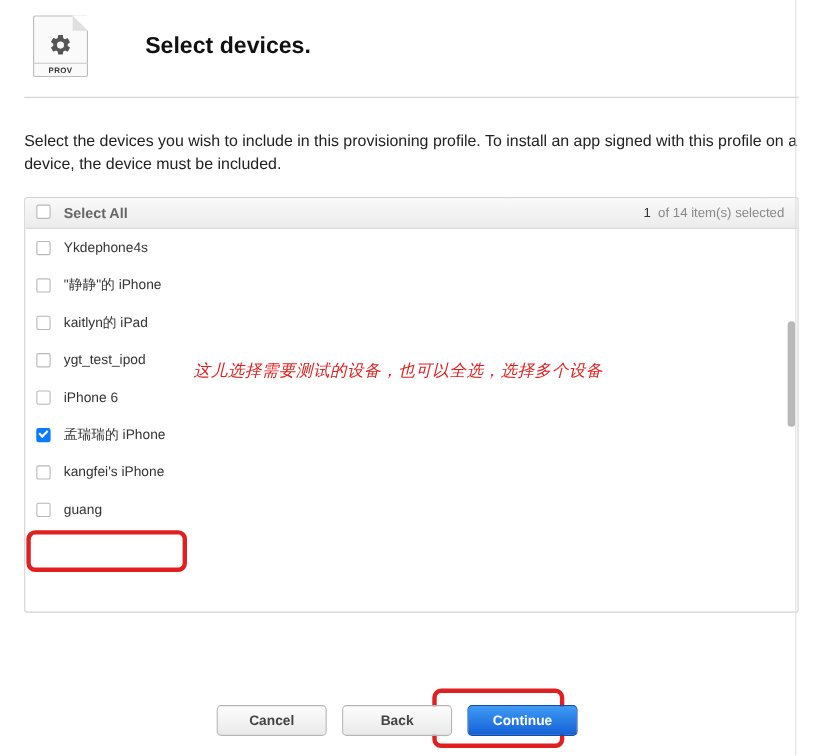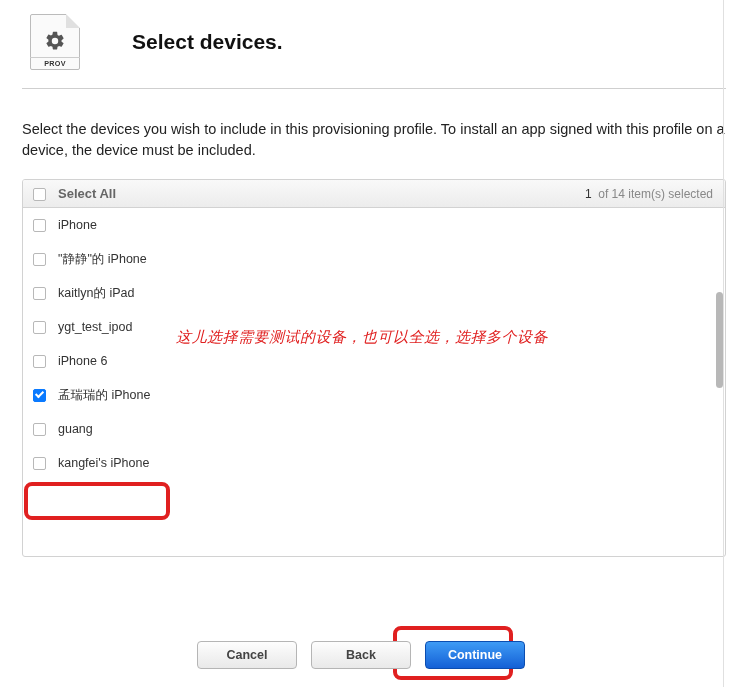--- a/index.html
+++ b/index.html
@@ -81,21 +81,21 @@
       margin-bottom: 18px;
       margin-top: 28px;
     }
     .list-container {
       border: 1px solid #d2d2d2;
       border-radius: 3px;
       overflow: hidden;
     }
     .list-header {
       display: flex;
-      align-items: flex-end;
+      align-items: flex-start;
       background: linear-gradient(#f9f9f9, #ececec);
       border-bottom: 1px solid #d2d2d2;
       padding: 6px 12px 6px 10px;
       font-size: 13px;
     }
     .list-header .chk {
       margin-right: 12px;
     }
     .select-all-label {
       color: #666;
@@ -260,21 +260,21 @@
       <span class="select-all-label">Select All</span>
       <span class="count-wrap">
         <span class="count-num">1</span>
         &nbsp;<span>of 14 item(s) selected</span>
       </span>
     </div>
     <div class="scroll-area">
       <div class="list-body" id="list-body">
           <div class="row">
             <span class="chk"></span>
-            <span>iPhone</span>
+            <span>Ykdephone4s</span>
           </div>
           <div class="row">
             <span class="chk"></span>
             <span>"静静"的 iPhone</span>
           </div>
           <div class="row">
             <span class="chk"></span>
             <span>kaitlyn的 iPad</span>
           </div>
           <div class="row">
@@ -284,25 +284,25 @@
           <div class="row">
             <span class="chk"></span>
             <span>iPhone 6</span>
           </div>
           <div class="row">
             <span class="chk checked"></span>
             <span>孟瑞瑞的 iPhone</span>
           </div>
           <div class="row">
             <span class="chk"></span>
+            <span>kangfei's iPhone</span>
+          </div>
+          <div class="row">
+            <span class="chk"></span>
             <span>guang</span>
-          </div>
-          <div class="row">
-            <span class="chk"></span>
-            <span>kangfei's iPhone</span>
           </div>
         </div>
       <div class="scrollbar-track">
         <div class="scrollbar-thumb"></div>
       </div>
     </div>
   </div>
 </div>
 
 <div class="annotation">这儿选择需要测试的设备，也可以全选，选择多个设备</div>

